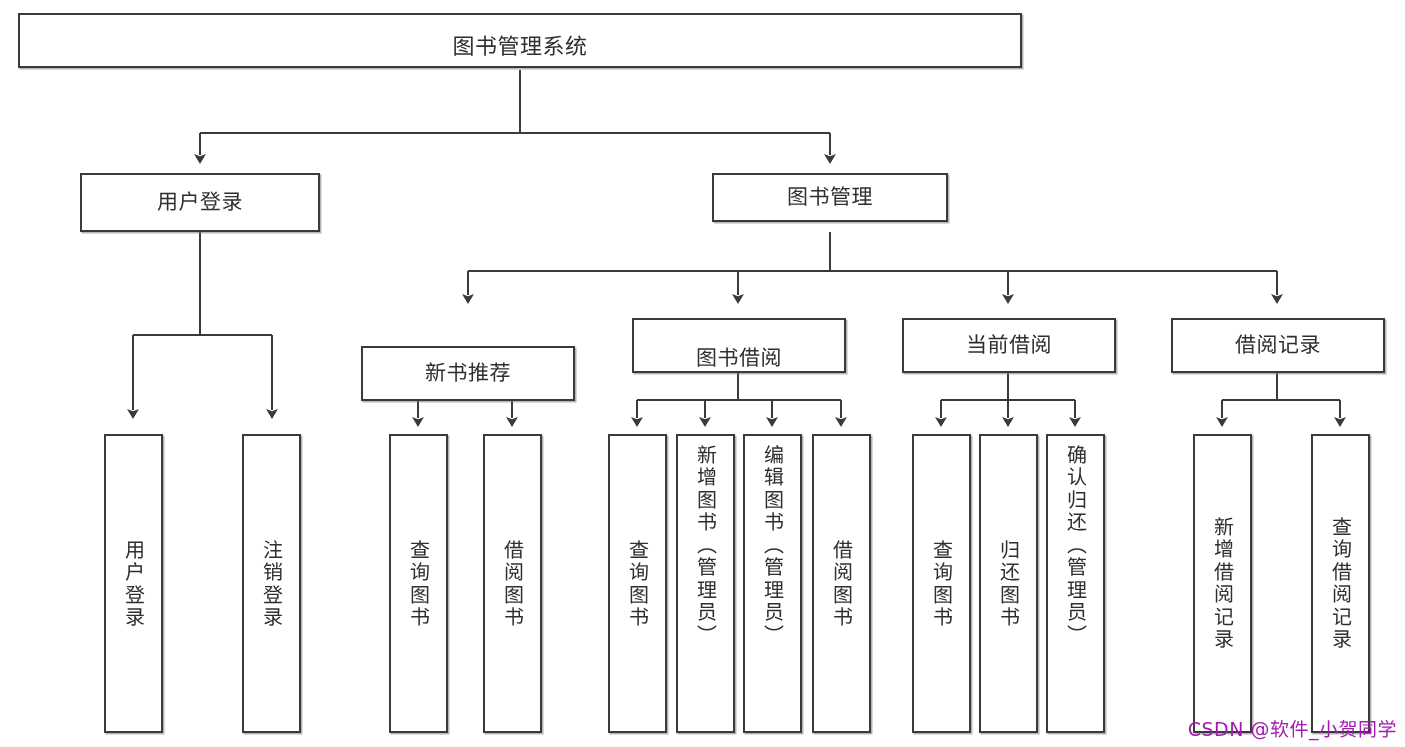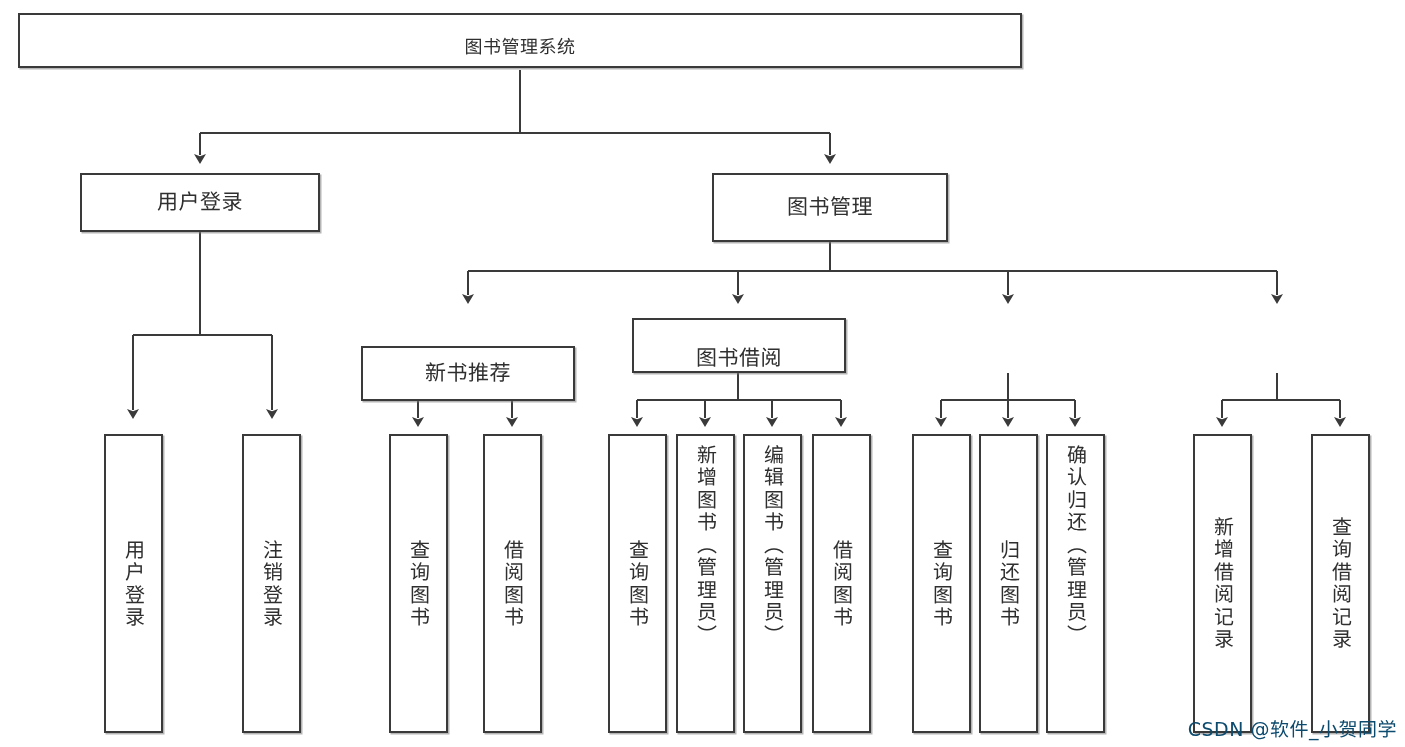--- a/index.html
+++ b/index.html
@@ -41,21 +41,21 @@
     display: block;
     text-align: center;
     letter-spacing: 0.5px;
     line-height: 1.18;
     white-space: nowrap;
   }
   .node.horizontal .label {
     font-size: 21px;
   }
   .node.root .label {
-    font-size: 18px;
+    font-size: 22px;
     margin-top: 12px;
   }
   .node.vertical {
     align-items: flex-start;
     justify-content: center;
     padding-top: 8px;
   }
   .node.vertical .label {
     writing-mode: vertical-rl;
     text-orientation: upright;
@@ -69,21 +69,21 @@
   }
   .node.vertical.mid-text {
     align-items: center;
     padding-top: 0;
   }
   .watermark {
     position: absolute;
     right: 8px;
     bottom: 6px;
     font-size: 19px;
-    color: #0c4a6e;
+    color: #a21caf;
     letter-spacing: 0.5px;
     white-space: nowrap;
     font-family: "DejaVu Sans", "Liberation Sans", sans-serif;
   }
 </style>
 </head>
 <body>
 
 <div id="canvas">
 
@@ -138,33 +138,39 @@
   </svg>
 
   <div class="node root horizontal" style="left:18px; top:13px; width:1004px; height:55px;">
     <span class="label">图书管理系统</span>
   </div>
 
   <div class="node horizontal" style="left:80px; top:173px; width:240px; height:59px;">
     <span class="label">用户登录</span>
   </div>
 
-  <div class="node horizontal" style="left:712px; top:173px; width:236px; height:69px;">
+  <div class="node horizontal" style="left:712px; top:173px; width:236px; height:49px;">
     <span class="label">图书管理</span>
   </div>
 
   <div class="node horizontal" style="left:361px; top:318px; width:214px; height:55px;margin-top:28px;">
     <span class="label">新书推荐</span>
   </div>
 
   <div class="node horizontal" style="left:632px; top:318px; width:214px; height:55px;align-items:flex-end;">
     <span class="label">图书借阅</span>
   </div>
 
-
+  <div class="node horizontal" style="left:902px; top:318px; width:214px; height:55px;">
+    <span class="label">当前借阅</span>
+  </div>
+
+  <div class="node horizontal" style="left:1171px; top:318px; width:214px; height:55px;">
+    <span class="label">借阅记录</span>
+  </div>
 
   <div class="node vertical mid-text" style="left:104px; top:434px; width:59px; height:299px;">
     <span class="label">用户登录</span>
   </div>
 
   <div class="node vertical mid-text" style="left:242px; top:434px; width:59px; height:299px;">
     <span class="label">注销登录</span>
   </div>
 
   <div class="node vertical mid-text" style="left:389px; top:434px; width:59px; height:299px;">

